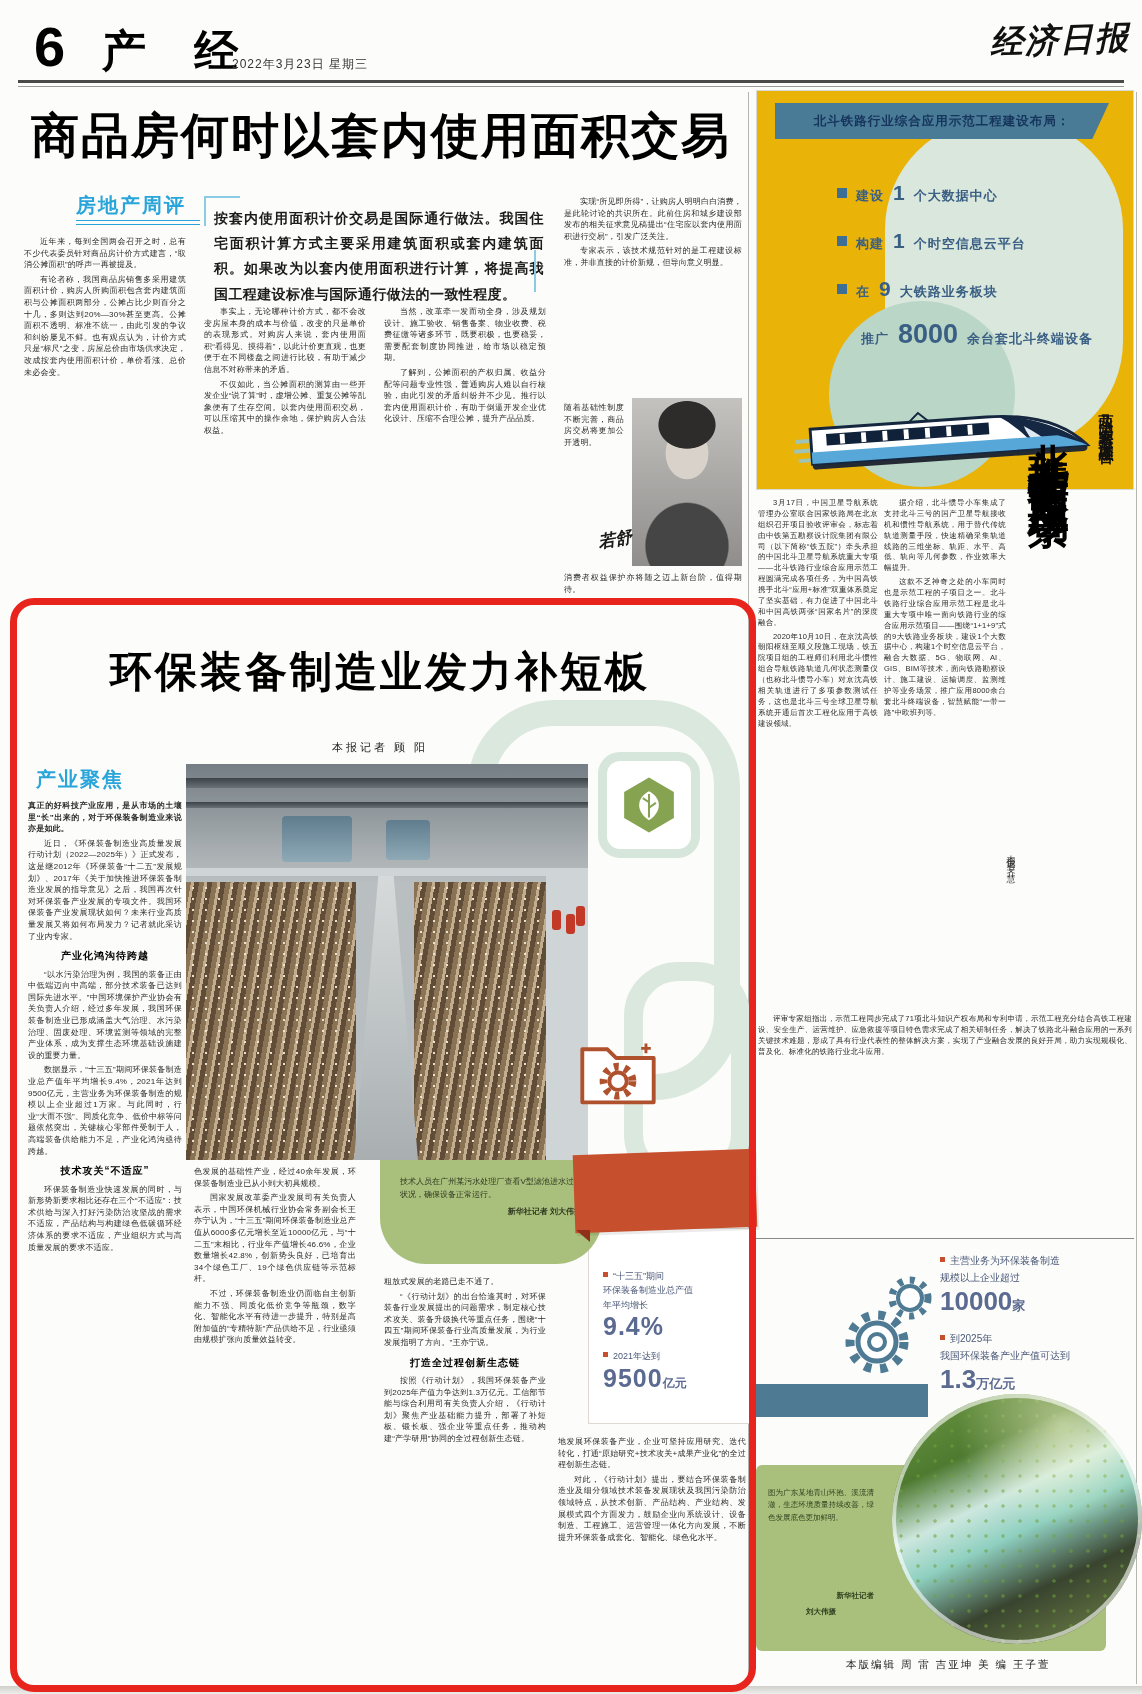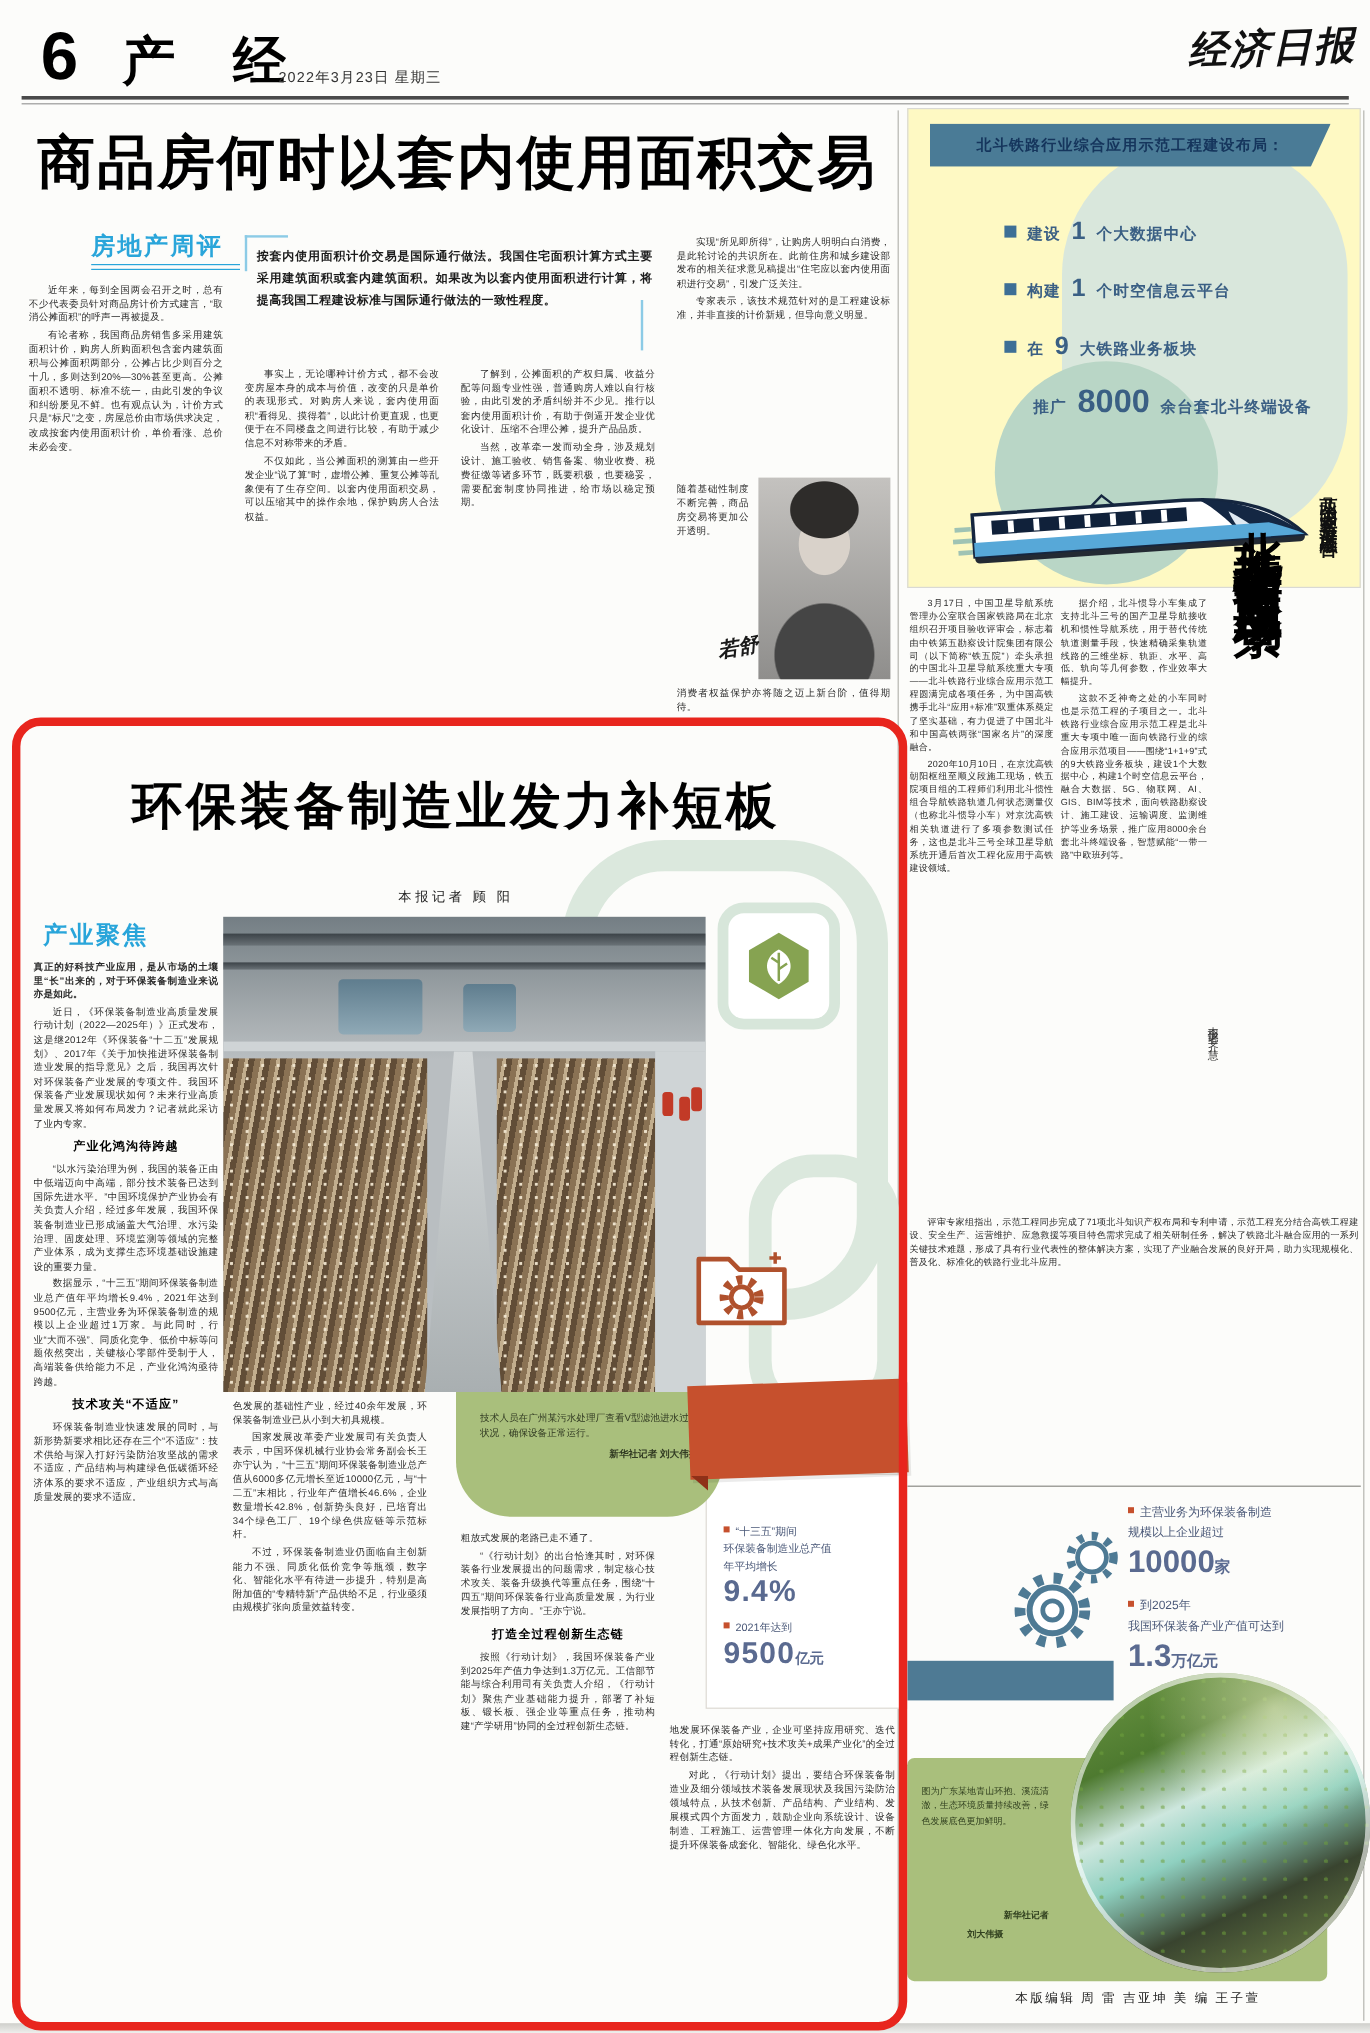--- a/index.html
+++ b/index.html
@@ -17,21 +17,21 @@
   .lead-headline{font-size:48px;font-weight:900;text-align:center;color:#000;letter-spacing:2px;}
   .feature-headline{font-size:42px;font-weight:900;text-align:center;color:#000;letter-spacing:3px;}
   .byline{font-size:11px;text-align:center;color:#222;letter-spacing:3px;}
   .col-label{font-size:20px;font-weight:bold;color:#29a5da;letter-spacing:2px;}
   .label-rule{height:3px;border-top:1px solid #29a5da;border-bottom:1px solid #29a5da;}
   
   .bt{font-size:8px;line-height:1.45;text-align:justify;color:#2b2b2b;letter-spacing:.2px;overflow:hidden;}
   .bt p{margin:0 0 3px;text-indent:2em;}
   .bt p.ni{text-indent:0;}
   .bt h4{font-size:10px;font-weight:bold;text-align:center;margin:7px 0 5px;color:#000;letter-spacing:1px;}
-  .quote{font-size:10px;line-height:1.8;color:#1c1c1c;text-align:justify;font-weight:bold;letter-spacing:.4px;}
+  .quote{font-size:14px;line-height:1.8;color:#1c1c1c;text-align:justify;font-weight:bold;letter-spacing:.4px;}
   .brk-tl{width:34px;height:28px;border-left:2px solid #8ccbe6;border-top:2px solid #8ccbe6;}
   .brk-br{width:2px;height:42px;background:#8ccbe6;}
   
   .portrait{background:
     radial-gradient(ellipse 44% 24% at 50% 16%,#2e2c2a 58%,transparent 60%),
     radial-gradient(ellipse 33% 26% at 50% 33%,#d9d2ca 58%,transparent 60%),
     radial-gradient(ellipse 62% 42% at 50% 88%,#454545 60%,transparent 62%),
     linear-gradient(180deg,#c4c2bf,#8f8e8c);}
   .signature{font-family:"Liberation Serif","DejaVu Serif",serif;font-style:italic;font-weight:bold;
              font-size:17px;color:#1a1a1a;transform:rotate(-10deg);}
@@ -53,21 +53,21 @@
   .deco2{border:19px solid #dbe8dd;border-radius:54px;}
   .leaf-badge{background:#fff;border:9px solid #d7e6da;border-radius:22px;display:flex;align-items:center;justify-content:center;}
   .ribbon{background:#c6502d;transform:rotate(-2deg);box-shadow:2px 3px 0 rgba(0,0,0,.08);}
   .ribbon-fold{width:0;height:0;border-left:14px solid transparent;border-top:12px solid #8f3018;}
   .stats-card{background:#fff;border:1px solid #ddd9d2;}
   .stat-dot{display:inline-block;width:5px;height:5px;background:#c6502d;margin-right:5px;vertical-align:2px;}
   .stat-line{font-size:9px;color:#4a5878;line-height:1.6;}
   .stat-val{font-size:25px;font-weight:bold;color:#5a6a90;letter-spacing:1px;}
   .stat-unit{font-size:12px;font-weight:bold;color:#5a6a90;}
   
-  .info-card{background:#fef9c3;border:1px solid #d9d9d4;}
+  .info-card{background:#eab308;border:1px solid #d9d9d4;}
   .info-head{background:#4a7b96;clip-path:polygon(0 0,100% 0,95% 100%,0 100%);
              color:#15355c;font-size:12.5px;font-weight:bold;text-align:center;line-height:36px;letter-spacing:1px;}
   .blob{background:#d9e7dc;border-radius:110px;}
   .teal-circle{background:#b9d6c6;border-radius:50%;}
   .ig-row{display:flex;align-items:baseline;gap:9px;}
   .ig-sq{width:10px;height:10px;background:#3d6f96;align-self:center;flex:none;}
   .ig-txt{font-size:13px;font-weight:bold;color:#3a5f84;letter-spacing:1px;}
   .ig-num{font-size:21px;font-weight:bold;color:#3a5f84;}
   .ig-num-big{font-size:27px;}
   
@@ -117,22 +117,22 @@
 
   <div class="abs brk-tl" style="left:204px;top:196px;"></div>
   <div class="abs quote" style="left:214px;top:206px;width:330px;">按套内使用面积计价交易是国际通行做法。我国住宅面积计算方式主要采用建筑面积或套内建筑面积。如果改为以套内使用面积进行计算，将提高我国工程建设标准与国际通行做法的一致性程度。</div>
   <div class="abs brk-br" style="left:534px;top:250px;"></div>
 
   <div class="abs bt" style="left:204px;top:306px;width:162px;height:294px;">
     <p>事实上，无论哪种计价方式，都不会改变房屋本身的成本与价值，改变的只是单价的表现形式。对购房人来说，套内使用面积“看得见、摸得着”，以此计价更直观，也更便于在不同楼盘之间进行比较，有助于减少信息不对称带来的矛盾。</p>
     <p>不仅如此，当公摊面积的测算由一些开发企业“说了算”时，虚增公摊、重复公摊等乱象便有了生存空间。以套内使用面积交易，可以压缩其中的操作余地，保护购房人合法权益。</p>
   </div>
   <div class="abs bt" style="left:384px;top:306px;width:162px;height:294px;">
+    <p>当然，改革牵一发而动全身，涉及规划设计、施工验收、销售备案、物业收费、税费征缴等诸多环节，既要积极，也要稳妥，需要配套制度协同推进，给市场以稳定预期。</p>
     <p>了解到，公摊面积的产权归属、收益分配等问题专业性强，普通购房人难以自行核验，由此引发的矛盾纠纷并不少见。推行以套内使用面积计价，有助于倒逼开发企业优化设计、压缩不合理公摊，提升产品品质。</p>
-    <p>当然，改革牵一发而动全身，涉及规划设计、施工验收、销售备案、物业收费、税费征缴等诸多环节，既要积极，也要稳妥，需要配套制度协同推进，给市场以稳定预期。</p>
   </div>
   <div class="abs bt" style="left:564px;top:196px;width:178px;height:200px;">
     <p>实现“所见即所得”，让购房人明明白白消费，是此轮讨论的共识所在。此前住房和城乡建设部发布的相关征求意见稿提出“住宅应以套内使用面积进行交易”，引发广泛关注。</p>
     <p>专家表示，该技术规范针对的是工程建设标准，并非直接的计价新规，但导向意义明显。</p>
   </div>
   <div class="abs bt" style="left:564px;top:402px;width:60px;height:166px;">
     <p class="ni">随着基础性制度不断完善，商品房交易将更加公开透明。</p>
   </div>
   <div class="abs portrait" style="left:632px;top:398px;width:110px;height:168px;"></div>
   <div class="abs signature" style="left:598px;top:528px;">若舒</div>

